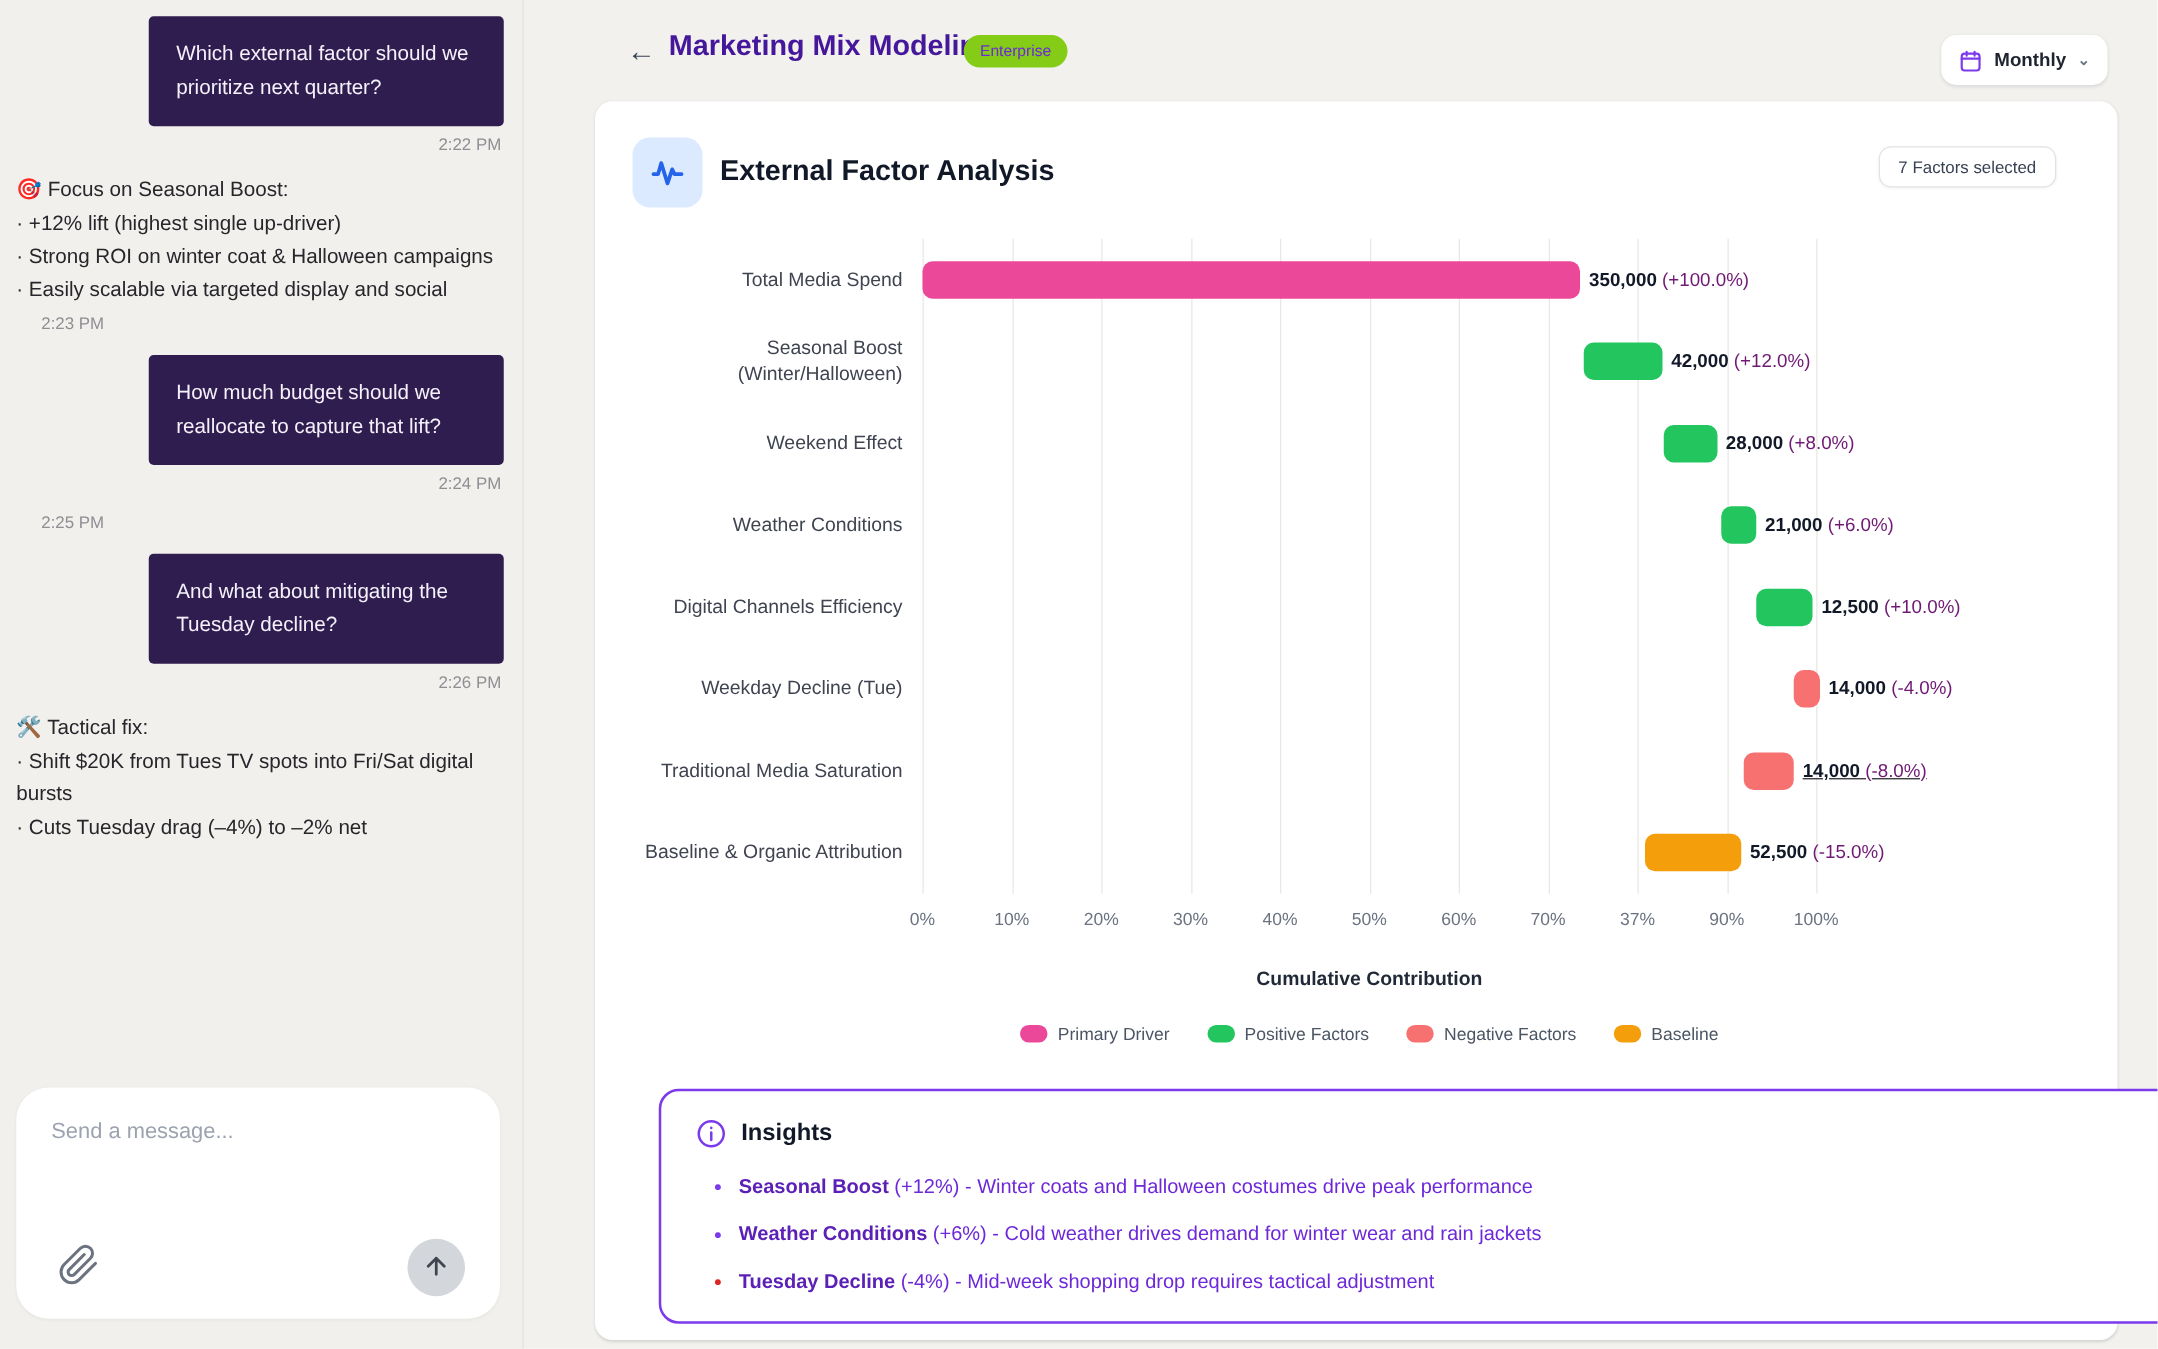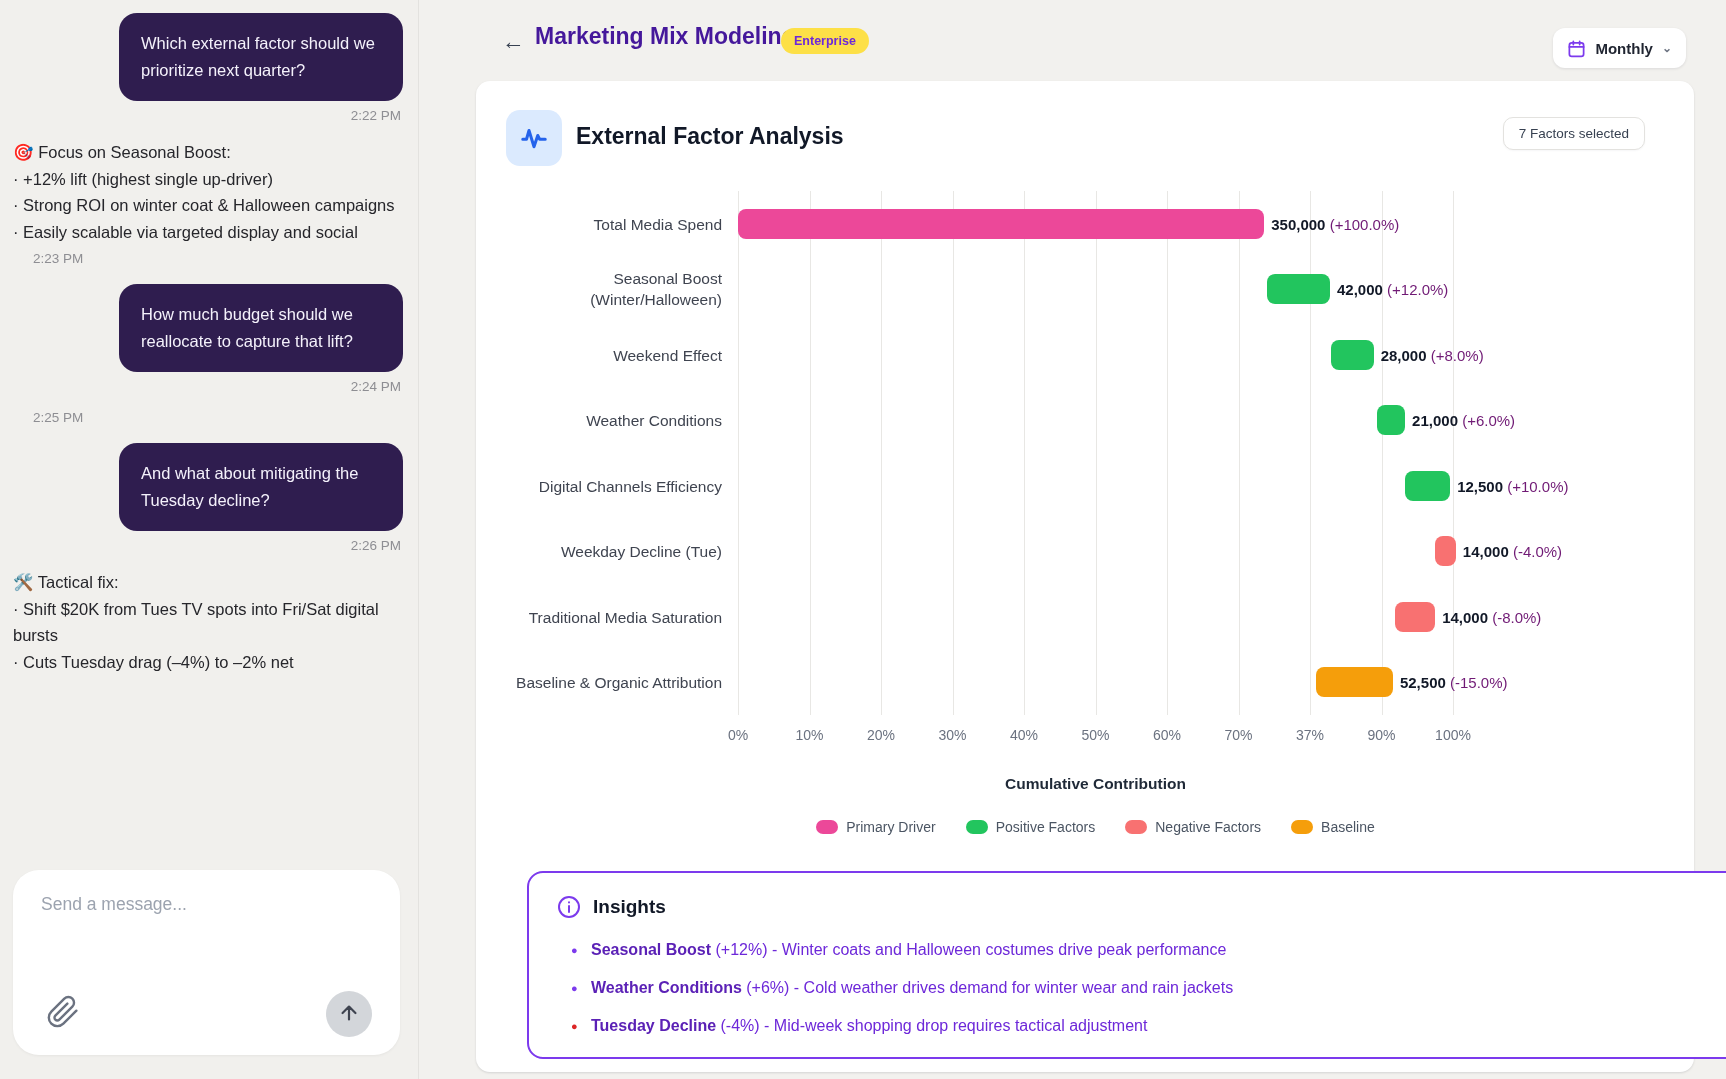--- a/index.html
+++ b/index.html
@@ -3,42 +3,42 @@
 <meta charset="utf-8">
 <style>
   * { margin:0; padding:0; box-sizing:border-box; }
   html,body { width:1726px; height:1079px; overflow:hidden; }
   body { font-family:"Liberation Sans", sans-serif; background:#f2f1ee; color:#26262b; position:relative; }
 
   
   .sidebar { position:absolute; left:0; top:0; width:419px; height:1079px;
              background:#f1f0ed; border-right:1px solid #e3e2df; padding:13px 15px 0 13px; overflow:hidden; }
   .msg-user { margin-left:auto; width:284px; background:#2f1d4f; color:#f4f1fb;
-              border-radius:18px; padding:17px 22px; font-size:16.5px; line-height:27px; margin-bottom:7px; }
+              border-radius:4px; padding:17px 22px; font-size:16.5px; line-height:27px; margin-bottom:7px; }
   .ts { font-size:13.5px; color:#8e8e93; }
   .ts-user { text-align:right; margin:0 2px 16px 0; }
   .ts-assistant { margin:6px 0 18px 20px; }
   .msg-assistant { font-size:16.5px; line-height:26.5px; color:#26262b; white-space:pre-line; margin-top:4px; }
 
   .chat-input { position:absolute; left:13px; top:870px; width:387px; height:185px;
                 background:#ffffff; border-radius:26px; box-shadow:0 1px 3px rgba(0,0,0,.05); }
   .chat-input textarea { position:absolute; left:28px; top:24px; width:330px; height:90px; border:none; outline:none;
                 resize:none; font-family:"Liberation Sans",sans-serif; font-size:17.5px; color:#26262b; background:transparent; }
   .chat-input textarea::placeholder { color:#9ca3af; }
   .attach-btn { position:absolute; left:30px; bottom:22px; width:40px; height:40px; background:none; border:none; cursor:pointer; }
   .send-btn { position:absolute; right:28px; bottom:18px; width:46px; height:46px; border-radius:50%;
               background:#d3d6da; border:none; cursor:pointer; display:flex; align-items:center; justify-content:center; }
 
   
   .main-header { position:absolute; left:419px; top:0; right:0; height:73px; }
   .back-btn { position:absolute; left:77px; top:24px; width:34px; height:34px; background:none; border:none;
               font-size:23px; color:#374151; cursor:pointer; }
   .page-title { position:absolute; left:116px; top:23px; font-size:23px; font-weight:bold; color:#45189b; }
-  .plan-badge { position:absolute; left:362px; top:28px; background:#fde047; color:#6d28d9;
-                font-size:12.5px; font-weight:bold; padding:6px 13px; border-radius:999px; }
+  .plan-badge { position:absolute; left:352px; top:28px; background:#84cc16; color:#6d28d9;
+                font-size:12.5px; font-weight:normal; padding:6px 13px; border-radius:999px; }
   .period-btn { position:absolute; right:40px; top:28px; height:40px; background:#ffffff; border:none; border-radius:12px;
                 box-shadow:0 1px 3px rgba(16,24,40,.1); display:flex; align-items:center; gap:9px;
                 padding:0 14px; font-size:15px; font-weight:bold; color:#1f2430; cursor:pointer; }
   .chev { color:#6b7280; font-size:12px; }
 
   
   .card { position:absolute; left:476px; top:81px; width:1218px; height:991px; background:#ffffff;
           border-radius:14px; box-shadow:0 1px 2px rgba(16,24,40,.05), 0 1px 3px rgba(16,24,40,.08); }
   .icon-tile { position:absolute; left:30px; top:29px; width:56px; height:56px; background:#dbeafe; border-radius:14px;
                display:flex; align-items:center; justify-content:center; }
@@ -199,21 +199,21 @@
           <div class="row-label" style="right: auto; left: -4px; width: 250px;">Weekday Decline (Tue)</div>
           <div class="row-plot">
             <div class="bar" style="left: 97.5%; width: 2.9%; background: rgb(248, 113, 113);"></div>
             <div class="bar-value" style="left: calc(100.4% + 7px);"><b>14,000</b><span> (-4.0%)</span></div>
           </div>
         </div>
         <div class="chart-row">
           <div class="row-label" style="right: auto; left: -4px; width: 250px;">Traditional Media Saturation</div>
           <div class="row-plot">
             <div class="bar" style="left: 91.9%; width: 5.6%; background: rgb(248, 113, 113);"></div>
-            <div class="bar-value" style="left: calc(97.5% + 7px);"><b>14,000</b><span> (-8.0%)</span></div>
+            <div class="bar-value" style="left: calc(97.5% + 7px); text-decoration: underline;"><b>14,000</b><span> (-8.0%)</span></div>
           </div>
         </div>
         <div class="chart-row">
           <div class="row-label" style="right: auto; left: -4px; width: 250px;">Baseline &amp; Organic Attribution</div>
           <div class="row-plot">
             <div class="bar" style="left: 80.8%; width: 10.8%; background: rgb(245, 158, 11);"></div>
             <div class="bar-value" style="left: calc(91.6% + 7px);"><b>52,500</b><span> (-15.0%)</span></div>
           </div>
         </div>
       </div>

